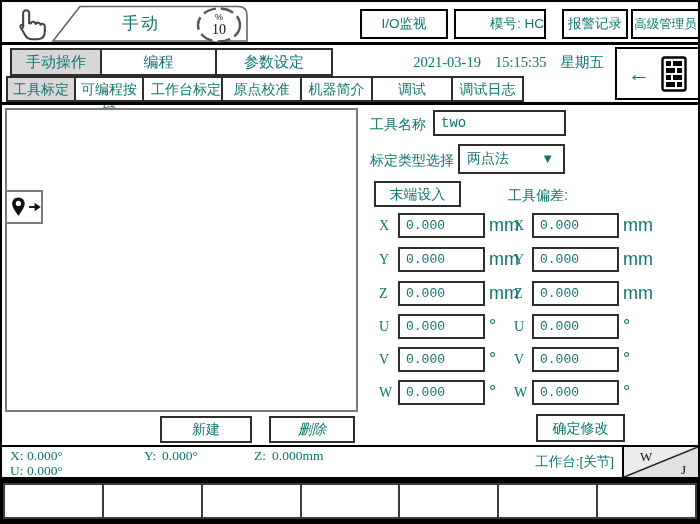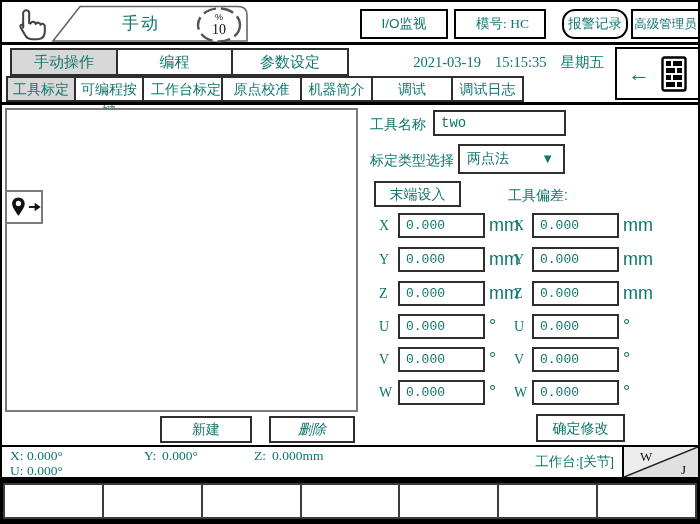--- a/index.html
+++ b/index.html
@@ -11,31 +11,31 @@
   }
   
   .topbar{position:absolute;left:0;top:0;width:100%;height:43px;background:#fff;border-bottom:3px solid #000;}
   .hand{position:absolute;left:8px;top:3px;}
   .banner{position:absolute;left:48px;top:3px;}
   .banner-label{position:absolute;left:120px;top:10px;font-size:17px;letter-spacing:2px;}
   .gauge{position:absolute;left:192px;top:3px;}
   .tb-btn{position:absolute;top:7px;height:30px;border:2px solid #000;background:#fff;
           font-size:13.5px;line-height:26px;text-align:center;}
   .tb-io{left:358px;width:88px;}
-  .tb-mold{left:452px;width:92px;text-align:left;padding-left:20px;font-family:Liberation Serif, serif;}
-  .tb-alarm{left:560px;width:66px;border-radius:13px;}
+  .tb-mold{left:452px;width:92px;text-align:right;padding-left:7px;}
+  .tb-alarm{left:560px;width:66px;}
   .tb-admin{left:629px;width:69px;font-size:12.5px;}
   
   .tabrow{position:absolute;left:0;top:46px;width:100%;height:28px;background:#fff;}
   .tabs{position:absolute;left:8px;top:0;display:flex;}
   .tab{height:28px;border:2px solid #2e2e2e;background:#fff;font-size:15px;line-height:24px;
        text-align:center;margin-left:-2px;}
   .tab:first-child{margin-left:0;}
   .tab.sel{background:#d8d8d8;}
-  .tab:nth-child(1){width:108px;}
+  .tab:nth-child(1){width:92px;}
   .tab:nth-child(2){width:117px;}
   .tab:nth-child(3){width:118px;}
   .datetime{position:absolute;right:94px;top:0;height:28px;line-height:28px;
             font-family:"Liberation Serif",serif;font-size:14.5px;}
   .datetime span{margin-left:14px;}
   .corner-box{position:absolute;left:613px;top:45px;width:85px;height:53px;border:2px solid #000;
               background:#fff;z-index:6;display:flex;align-items:center;justify-content:space-evenly;}
   .back-arrow{font-size:22px;line-height:20px;}
   
   .subtabrow{position:absolute;left:0;top:74px;width:100%;height:29px;background:#fff;}

